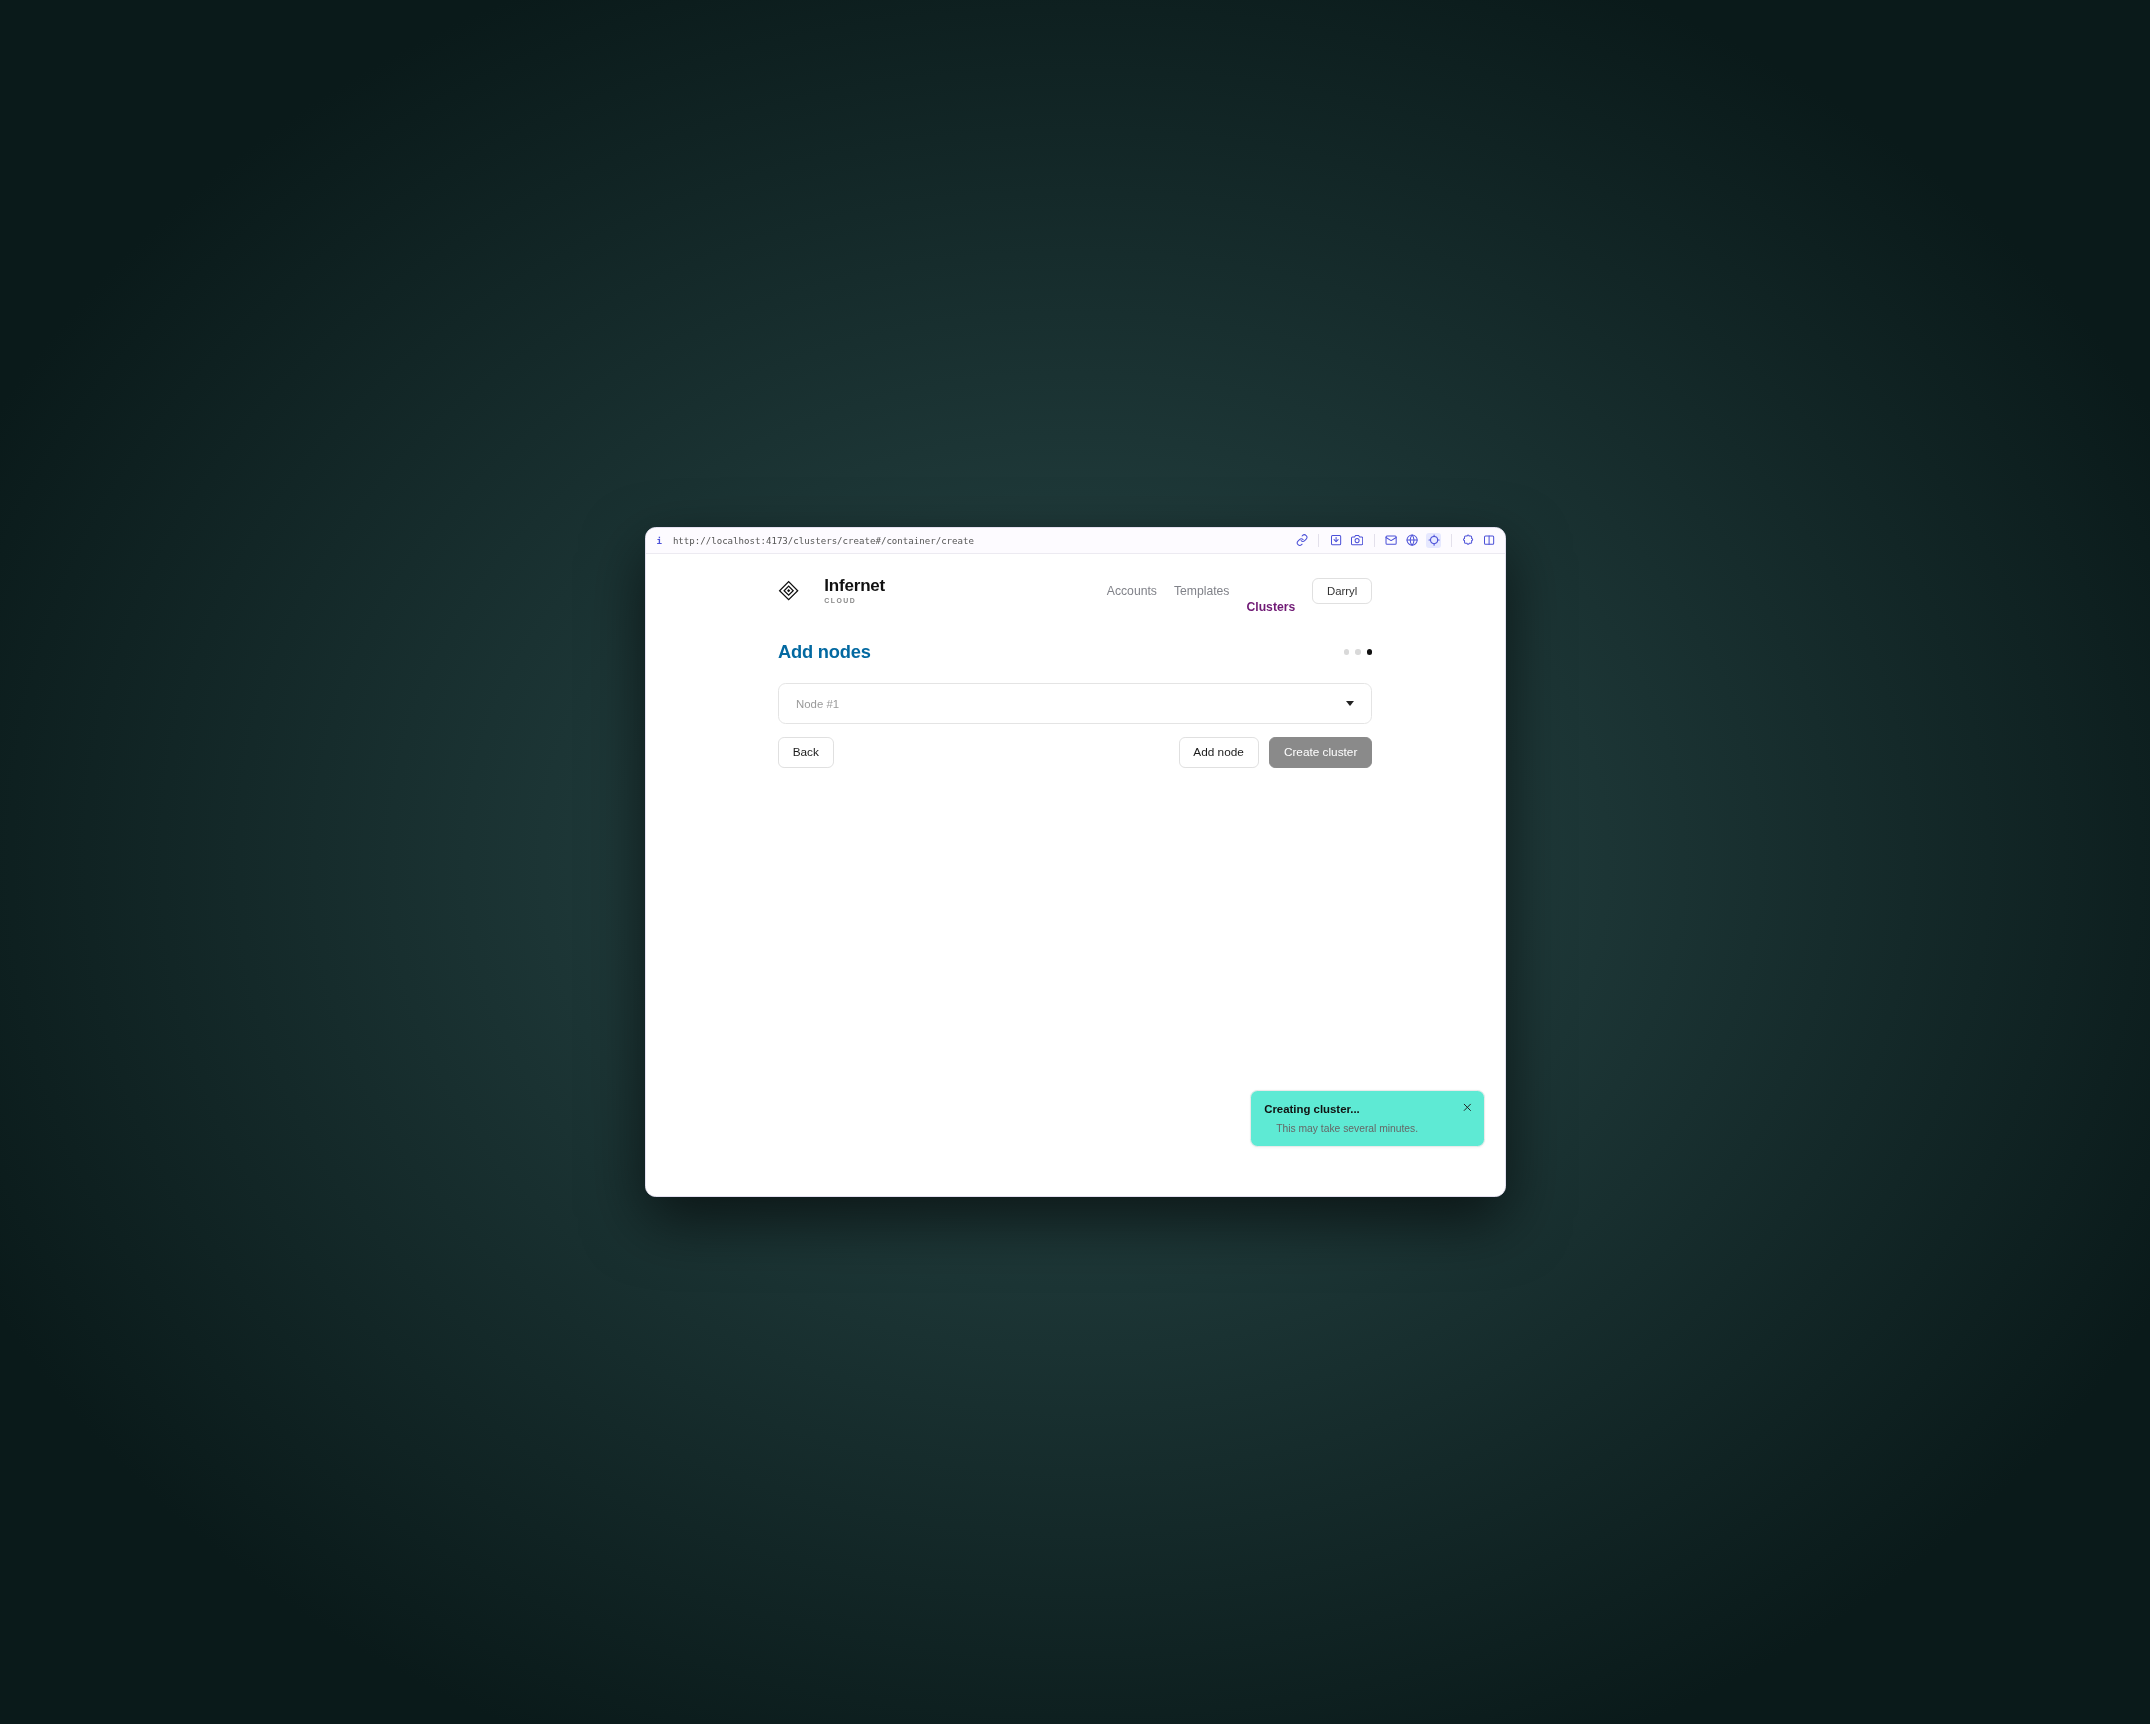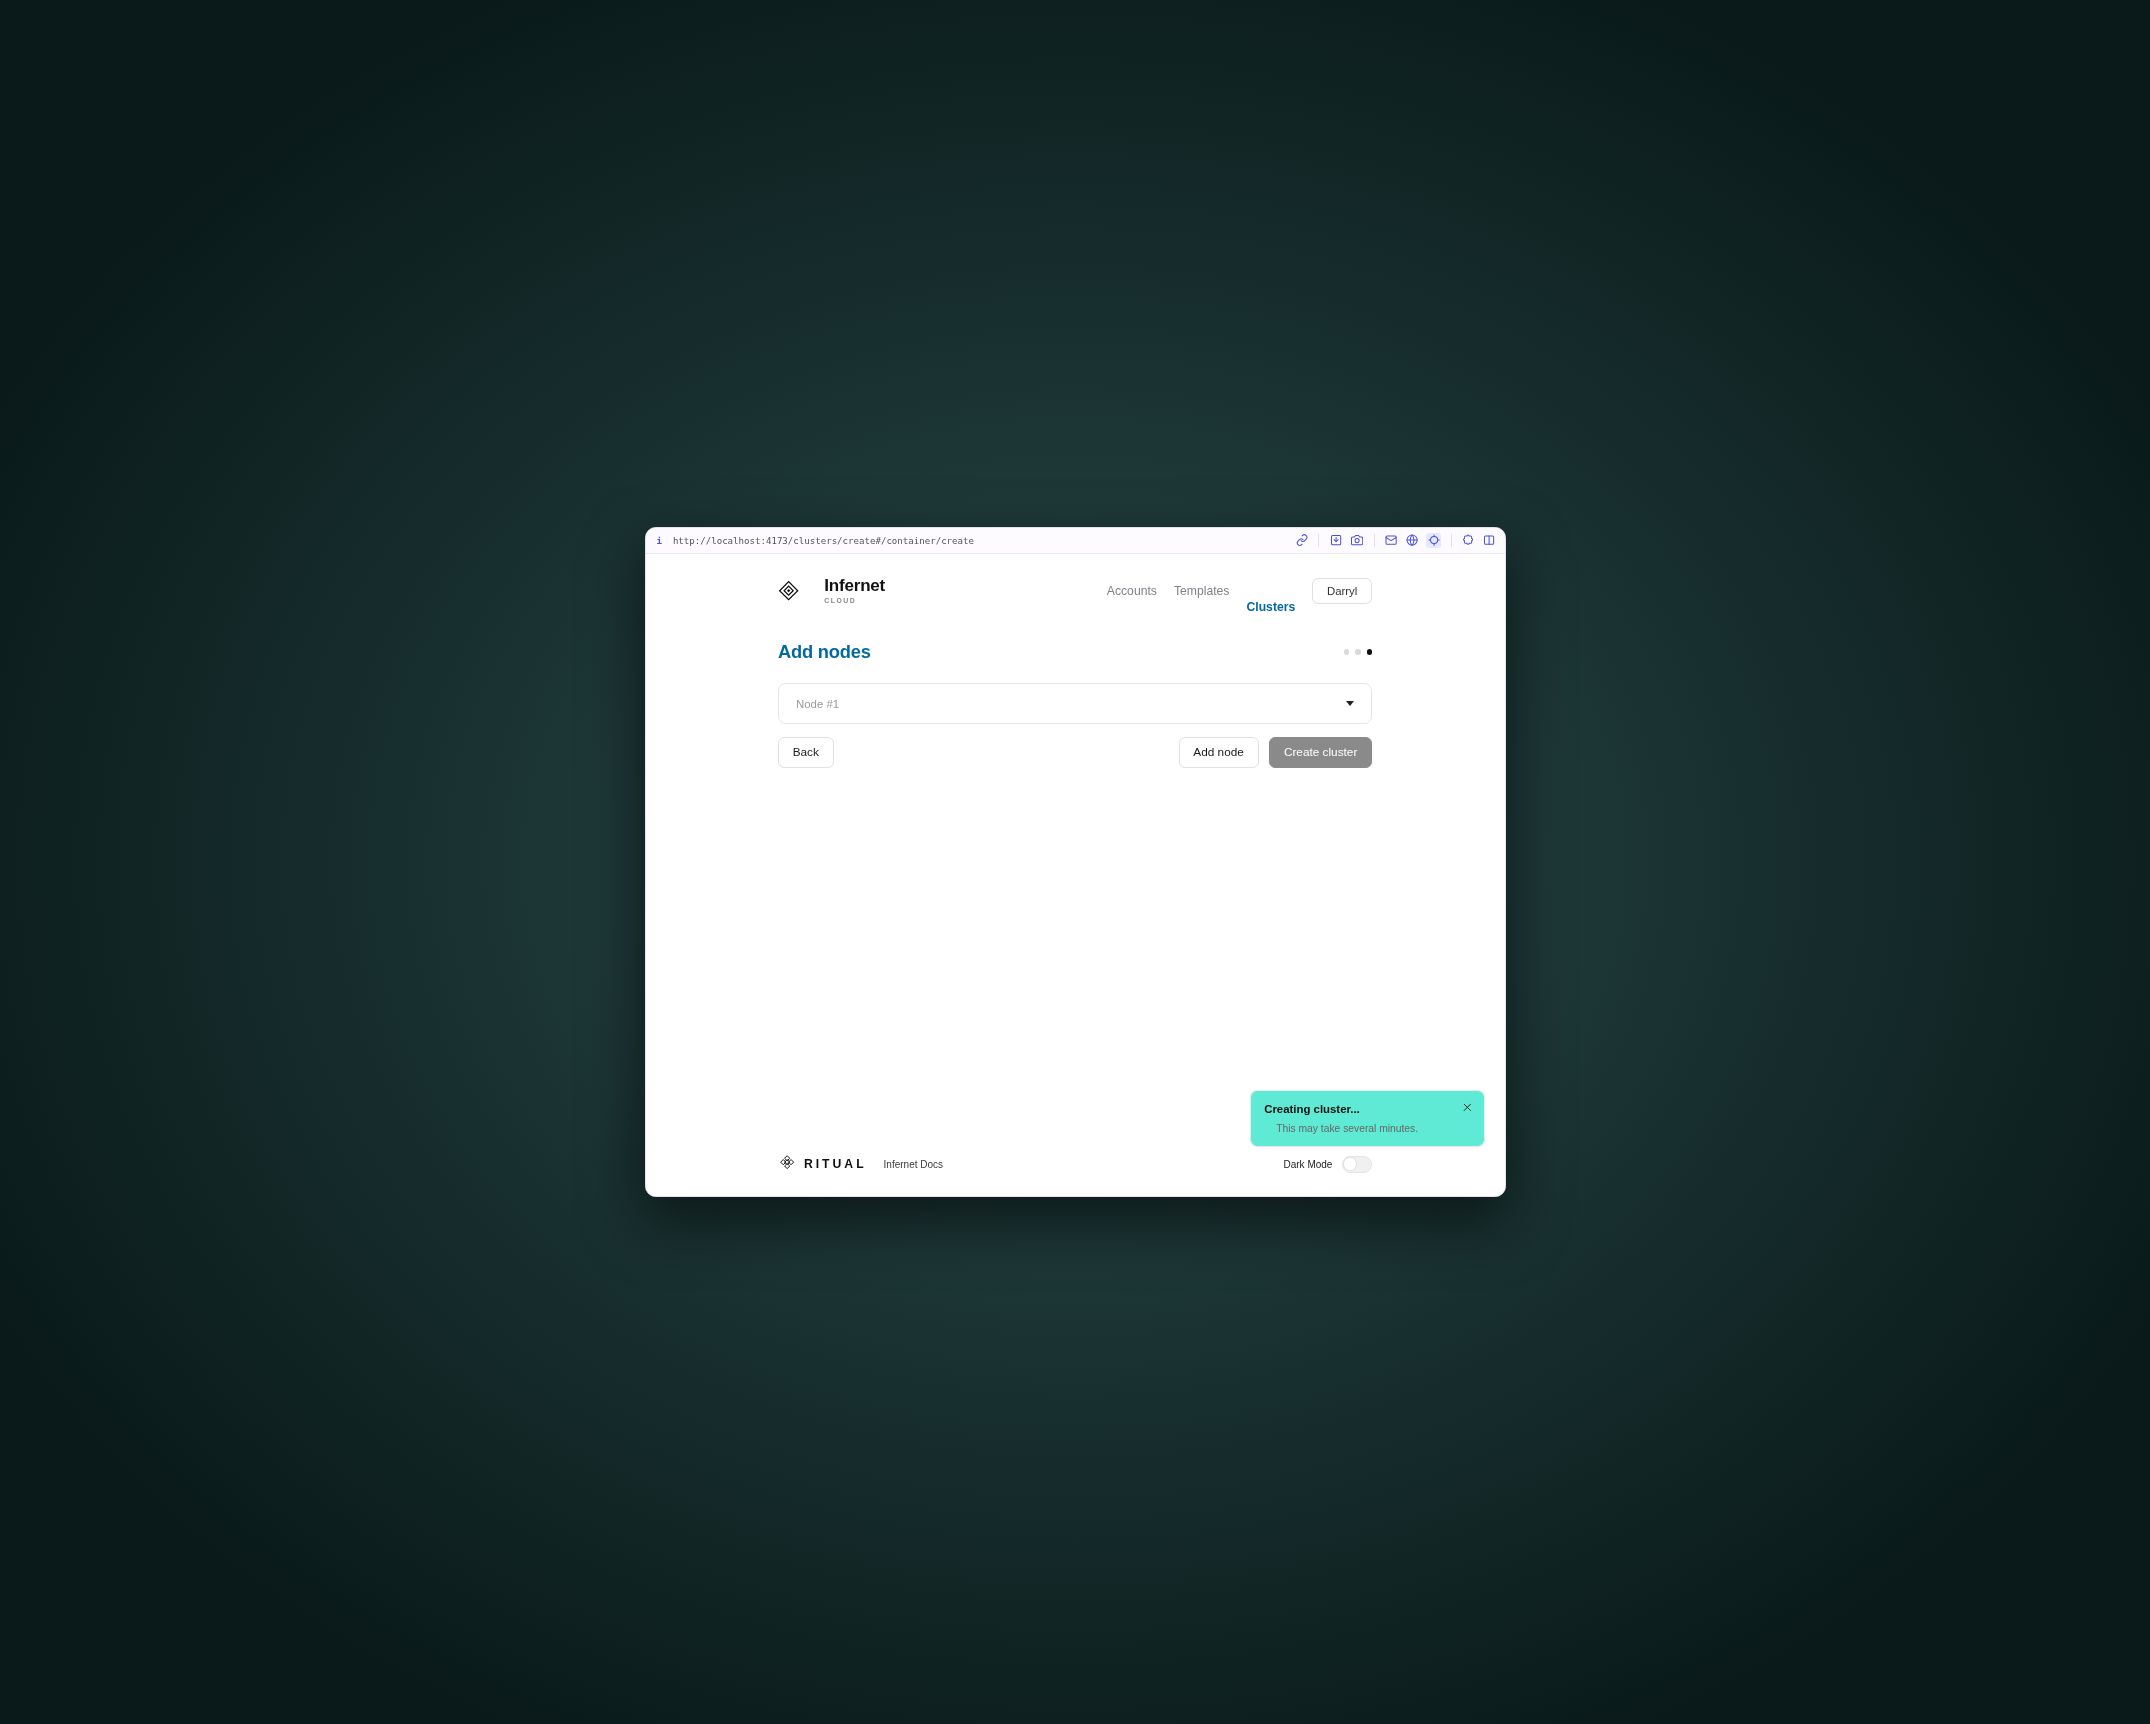--- a/index.html
+++ b/index.html
@@ -94,21 +94,21 @@
     .brand-name { font-size: 17px; font-weight: 700; color: #111; letter-spacing: -0.2px; }
     .brand-sub { font-size: 6.9px; letter-spacing: 1.5px; color: #888; text-transform: uppercase; font-weight: 600; margin-top: 1.5px; }
 
     .nav {
       display: flex;
       align-items: center;
       gap: 17px;
       font-size: 12.2px;
     }
     .nav-link { color: #808289; cursor: pointer; text-align: center; }
-    .nav-link.active { color: #0369a1; font-weight: 600; margin-top: 32px; }
+    .nav-link.active { color: #701a75; font-weight: 600; margin-top: 32px; }
     .user-btn {
       border: 0.8px solid #e0e0e0;
       border-radius: 6.1px;
       padding: 6.1px 13.7px;
       color: #333;
       font-size: 11.4px;
       background: #fff;
       cursor: pointer;
     }
 
@@ -348,45 +348,20 @@
 
         <div class="actions-row">
           <button class="btn">Back</button>
           <div class="actions-right">
             <button class="btn">Add node</button>
             <button class="btn btn-primary">Create cluster</button>
           </div>
         </div>
       </div>
 
-      <div class="container footer">
-        <div class="footer-left">
-          <div class="ritual-brand">
-            <span>
-              <svg width="18.3" height="18.3" viewBox="0 0 40 40">
-                <g transform="translate(20,20) rotate(45)" fill="none" stroke="#111" stroke-width="2">
-                  <rect x="-10" y="-10" width="8" height="8"></rect>
-                  <rect x="2" y="-10" width="8" height="8"></rect>
-                  <rect x="-10" y="2" width="8" height="8"></rect>
-                  <rect x="2" y="2" width="8" height="8"></rect>
-                  <rect x="-4" y="-4" width="8" height="8"></rect>
-                </g>
-              </svg>
-            </span>
-            <span class="ritual-name">RITUAL</span>
-          </div>
-          <span class="docs-link">Infernet Docs</span>
-        </div>
-        <div class="footer-right">
-          <span class="dm-label">Dark Mode</span>
-          <div class="toggle">
-            <div class="toggle-knob"></div>
-          </div>
-        </div>
-      </div>
 
       <div class="toast">
         <div class="toast-title">Creating cluster...</div>
         <div class="toast-body">This may take several minutes.</div>
         <div class="toast-close">
           <svg width="10.7" height="10.7" viewBox="0 0 24 24" fill="none" stroke="#222" stroke-width="2.2" stroke-linecap="round">
               <line x1="5" y1="5" x2="19" y2="19"></line>
               <line x1="19" y1="5" x2="5" y2="19"></line>
             </svg>
         </div>

